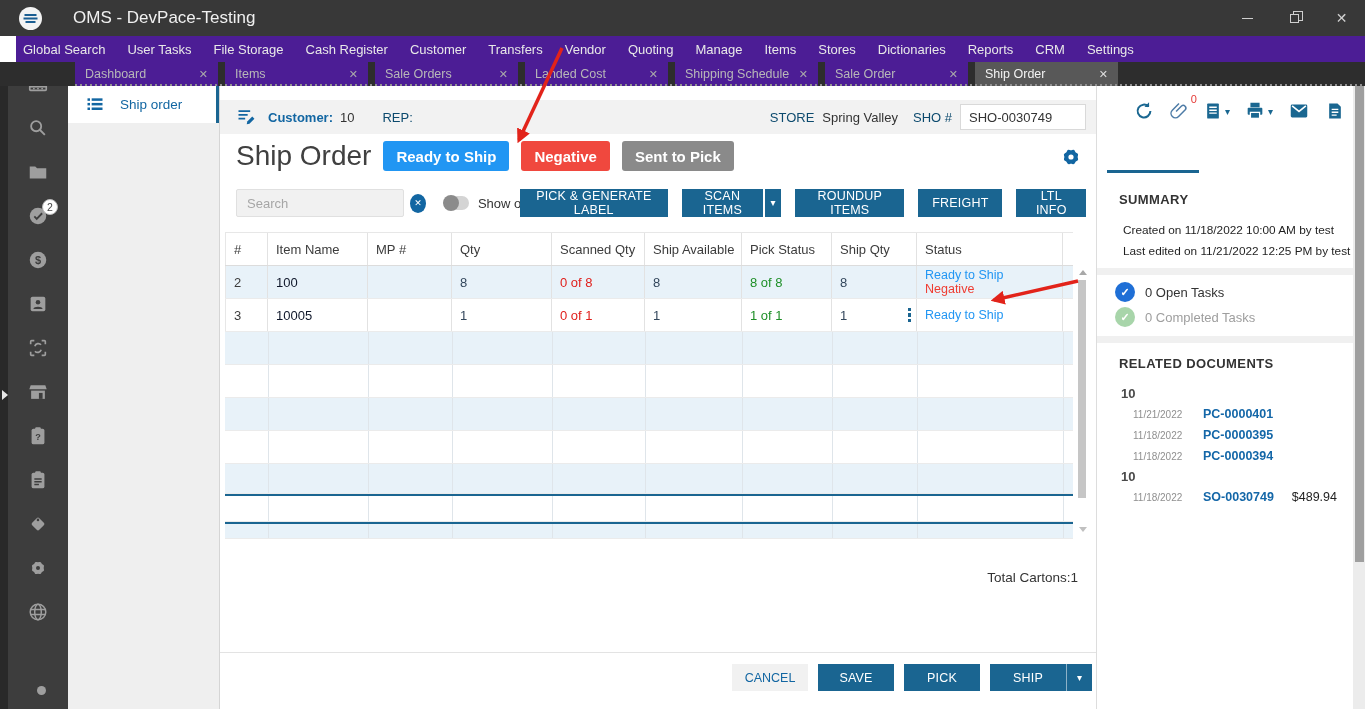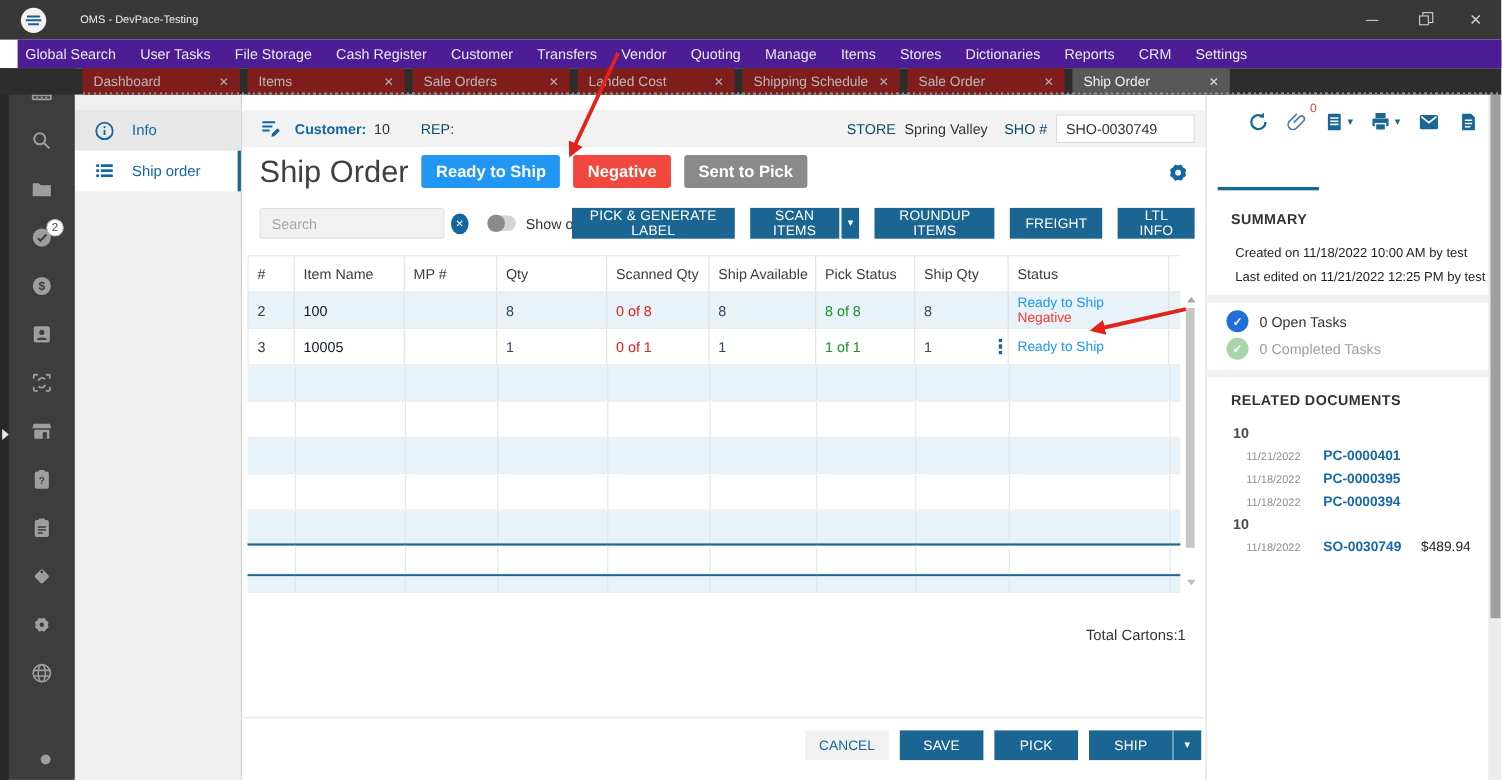--- a/index.html
+++ b/index.html
@@ -2,36 +2,36 @@
 <html><head>
 <meta charset="utf-8">
 <style>
   * { margin:0; padding:0; box-sizing:border-box; }
   html,body { width:1365px; height:709px; overflow:hidden; }
   body { position:relative; font-family:"Liberation Sans",sans-serif; background:#fff; }
 
   
   .titlebar { position:absolute; left:0; top:0; width:100%; height:36px; background:#383838; display:flex; align-items:center; z-index:3; }
   .app-logo { margin-left:19px; width:23px; height:23px; border-radius:50%; background:#f3f3f3; display:flex; align-items:center; justify-content:center; }
-  .title-text { color:#f0f0f0; font-size:10px; margin-left:31px; }
+  .title-text { color:#f0f0f0; font-size:17px; margin-left:31px; }
   .win-controls { margin-left:auto; display:flex; height:36px; }
   .win-btn { width:47px; height:36px; display:flex; align-items:center; justify-content:center; color:#cfcfcf; }
   .min-glyph { width:11px; height:1px; background:#cfcfcf; }
   .restore-glyph { width:9px; height:9px; border:1px solid #cfcfcf; background:#383838; position:relative; }
   .restore-glyph::before { content:""; position:absolute; left:2px; top:-4px; width:8px; height:8px; border:1px solid #cfcfcf; z-index:-1; }
   .close-glyph { font-size:14px; }
 
   
   .menubar { position:absolute; left:16px; top:36px; width:100%; height:26px; background:#4c1d95; display:flex; align-items:center; z-index:3; }
   .menu-item { padding:0 11px; color:#e8e8e8; font-size:13px; white-space:nowrap; cursor:default; }
   .menu-item:first-child { padding-left:7px; }
 
   
   .tabbar { position:absolute; left:0; top:62px; width:100%; height:24px; background:#2d2d2d; display:flex; padding-left:75px; z-index:3; }
-  .tab { width:143px; margin-right:7px; background:#7f1d1d; color:#b8b8b8; font-size:12.5px; display:flex; align-items:center; padding:0 10px; }
+  .tab { width:143px; margin-right:7px; background:#4c1d95; color:#b8b8b8; font-size:12.5px; display:flex; align-items:center; padding:0 10px; }
   .tab .tab-label { flex:1; overflow:hidden; white-space:nowrap; }
   .tab .tab-close { font-size:11px; color:#aaa; }
   .tab.active { background:#585858; color:#f2f2f2; }
   .tab.active .tab-close { color:#ddd; }
   .dotline { position:absolute; left:75px; right:0; top:84px; height:2px; background:repeating-linear-gradient(90deg,#8f8f8f 0 2px,transparent 2px 5px); z-index:4; }
 
   
   .rail { position:absolute; left:0; top:62px; width:68px; bottom:0; background:#3d3d3d; z-index:2; }
   .rail-edge { position:absolute; left:0; top:0; width:8px; bottom:0; background:#292929; }
   .rail-expander { position:absolute; left:2px; top:328px; width:0; height:0; border-top:5px solid transparent; border-bottom:5px solid transparent; border-left:6px solid #e8e8e8; }
@@ -309,30 +309,20 @@
           <circle cx="12" cy="12" r="8.5"></circle>
           <ellipse cx="12" cy="12" rx="3.6" ry="8.5"></ellipse>
           <path d="M4 9.2h16M4 14.8h16"></path>
         </svg>
       </span>
   </div>
   <div class="rail-dot"></div>
 </div>
 
 <div class="nav-panel">
-  <div class="nav-item info">
-    <span>
-        <svg width="20" height="20" viewBox="0 0 24 24" fill="none" stroke="#1266a2" stroke-width="2">
-          <circle cx="12" cy="12" r="9"></circle>
-          <path d="M12 11v5.5"></path>
-          <circle cx="12" cy="7.8" r="1.2" fill="#1266a2" stroke="none"></circle>
-        </svg>
-      </span>
-    <span>Info</span>
-  </div>
   <div class="nav-item active">
     <span>
         <svg width="20" height="20" viewBox="0 0 24 24" fill="#1266a2">
           <rect x="3" y="4" width="3" height="3"></rect>
           <rect x="8" y="4" width="13" height="3"></rect>
           <rect x="3" y="9.5" width="3" height="3"></rect>
           <rect x="8" y="9.5" width="13" height="3"></rect>
           <rect x="3" y="15" width="3" height="3"></rect>
           <rect x="8" y="15" width="13" height="3"></rect>
         </svg>

